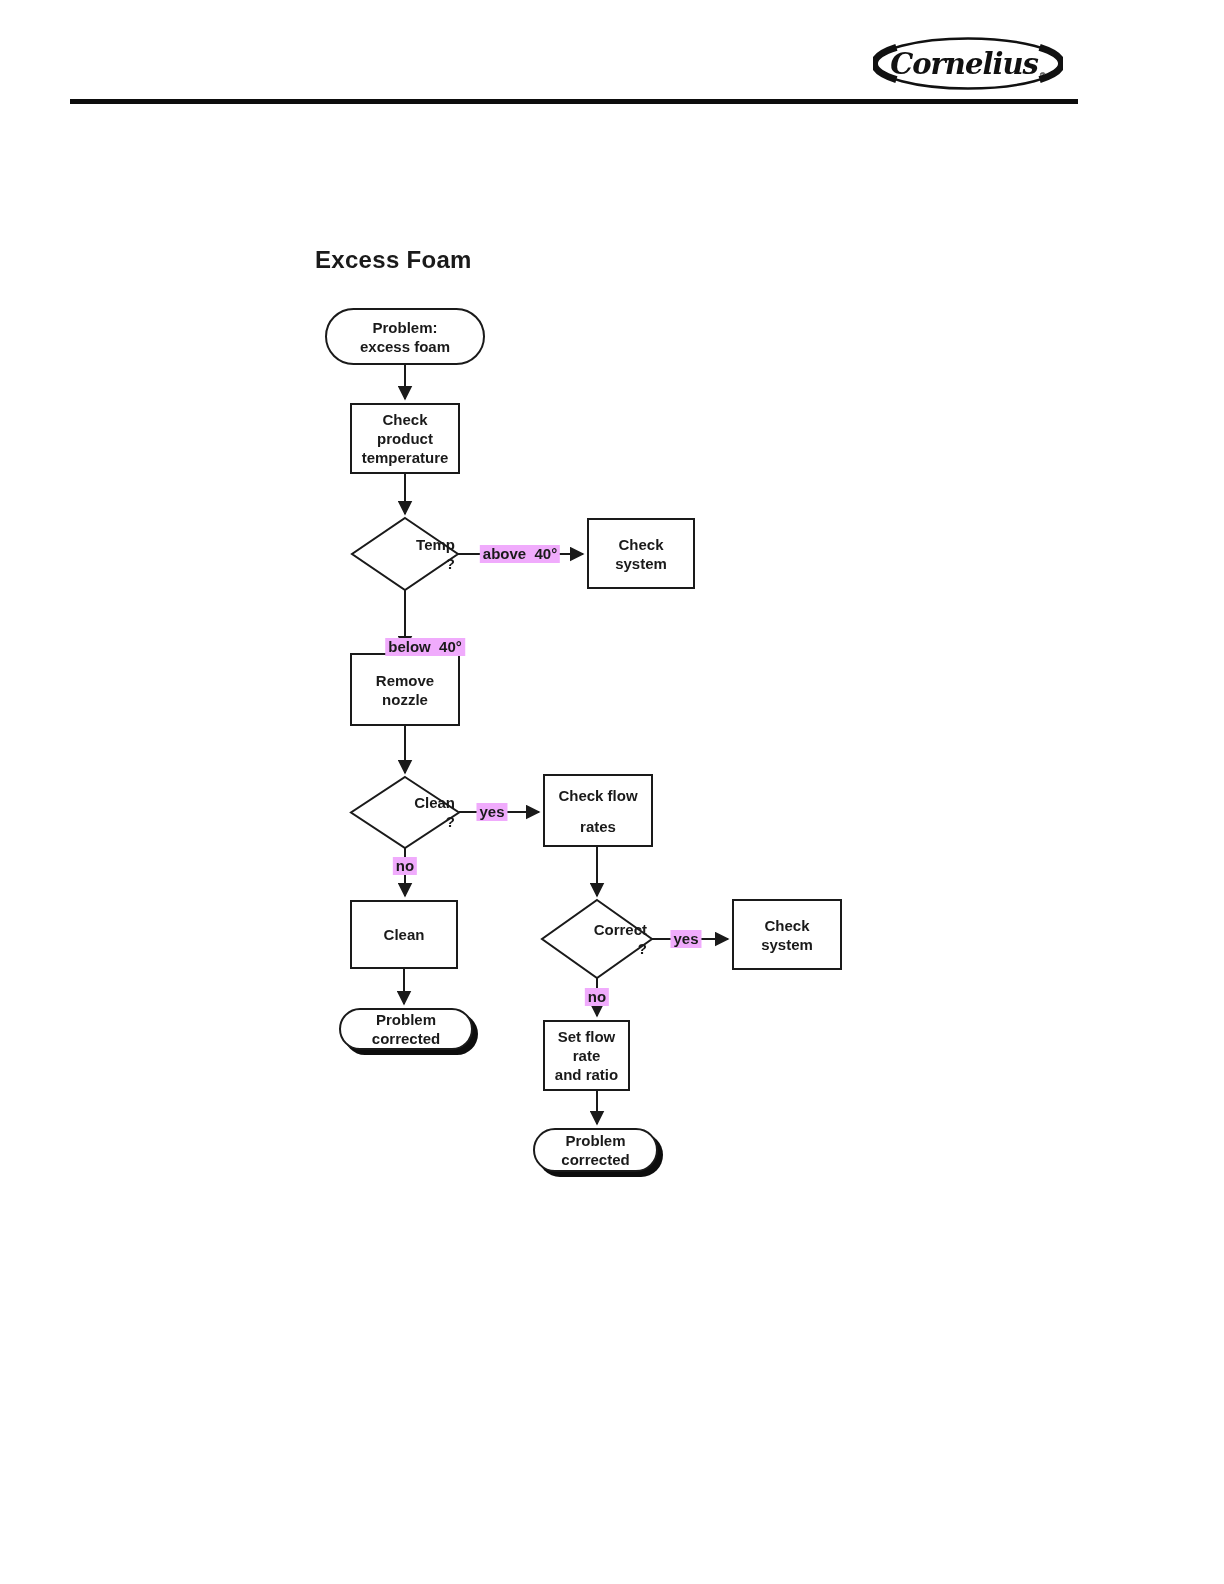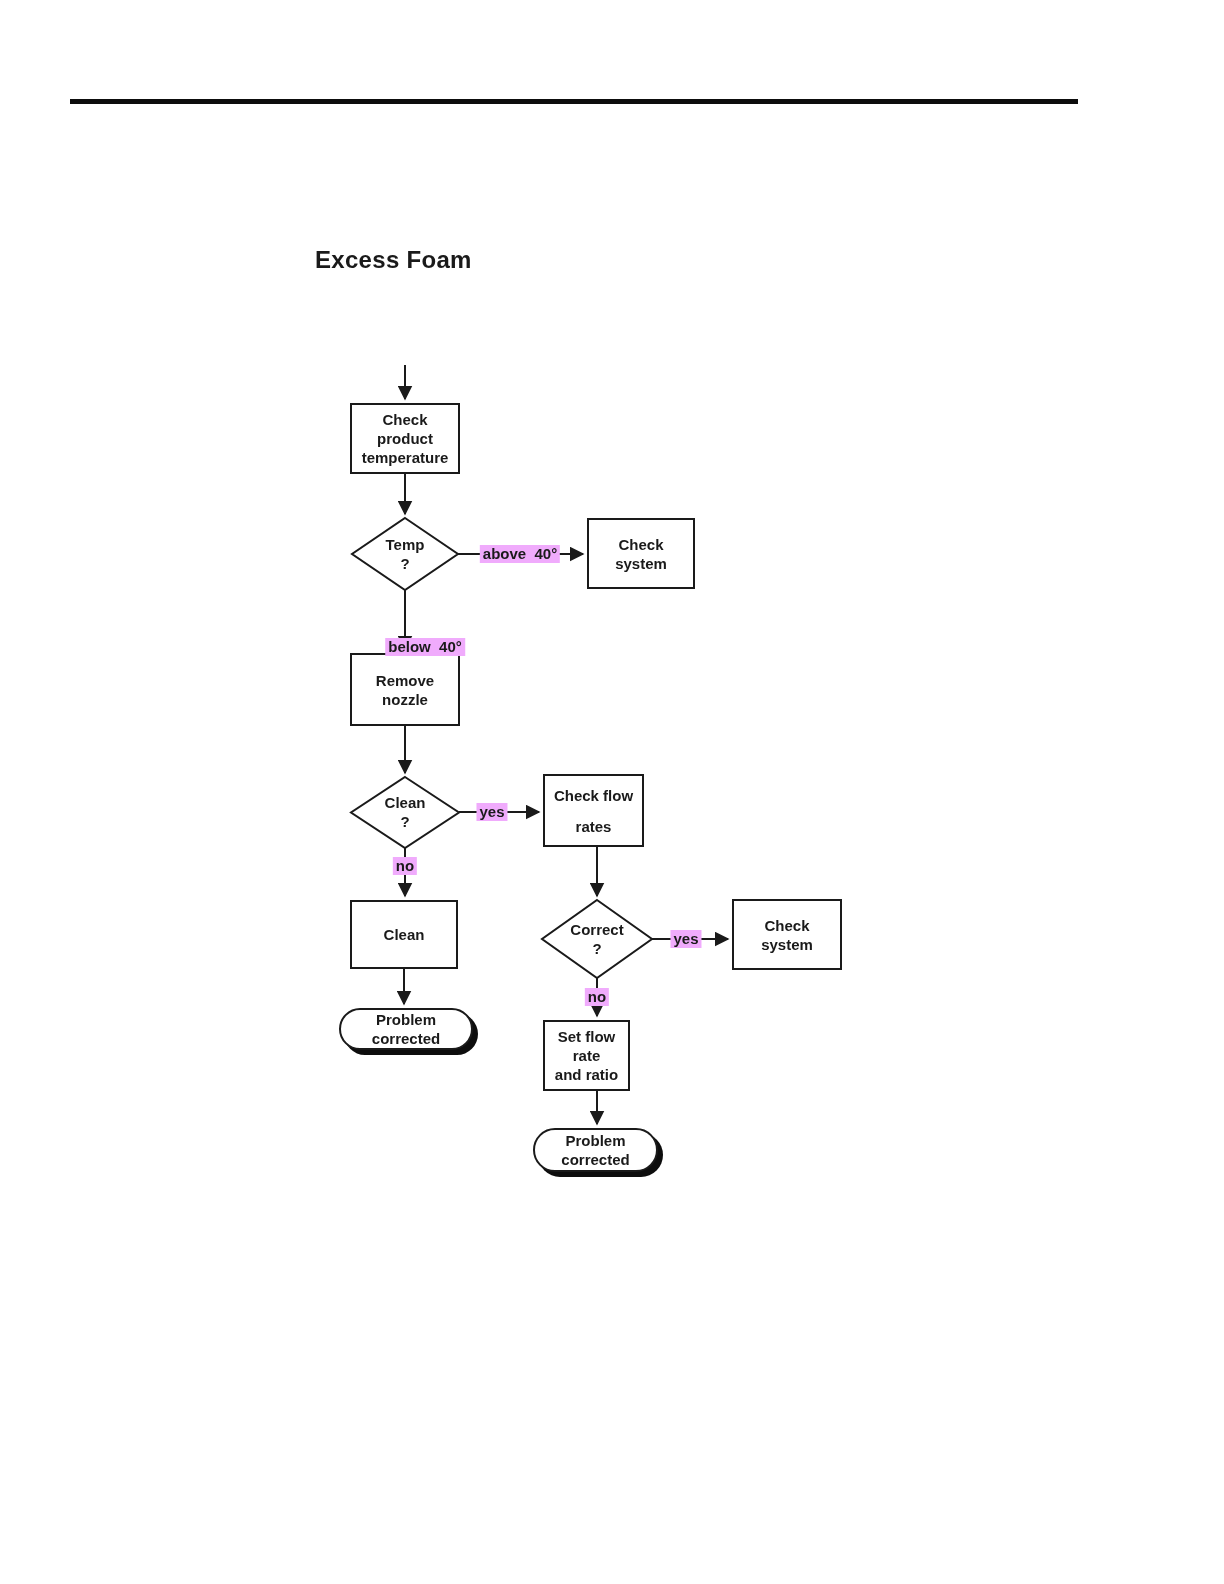--- a/index.html
+++ b/index.html
@@ -23,33 +23,44 @@
   .wire { stroke:#1a1a1a; stroke-width:2; fill:none; }
   .diamond { fill:#ffffff; stroke:#1a1a1a; stroke-width:2; }
   .node {
     position:absolute; box-sizing:border-box; background:#ffffff; border:2px solid #1a1a1a;
     display:flex; flex-direction:column; align-items:center; justify-content:center;
     text-align:center; font-size:15px; font-weight:bold; line-height:19px;
   }
   .terminator-start { border-radius:29px; }
   .terminator-end { border-radius:22px; box-shadow:5px 5px 0 0 #0d0d0d; }
   .diamond-text {
-    position:absolute; display:flex; flex-direction:column; align-items:center; justify-content:center;
+    position:absolute; display:flex; flex-direction:column; align-items:flex-end; justify-content:center;
     text-align:center; font-size:15px; font-weight:bold; line-height:19px;
   }
   .edge-label {
     position:absolute; transform:translate(-50%,-50%); background:#f0abfc;
     padding:0 3px; font-size:15px; font-weight:bold; white-space:pre; line-height:18px;
   }
 </style>
 </head>
 <body>
 
 <div class="page">
 
+  <div class="logo">
+    <svg viewBox="0 0 190 53">
+      <ellipse cx="95" cy="26.5" rx="93.5" ry="25" fill="none" stroke="#111111" stroke-width="2.5"></ellipse>
+      <path d="M 23.4 10.4 A 93.5 25 0 0 0 23.4 42.6" fill="none" stroke="#111111" stroke-width="7"></path>
+      <path d="M 166.6 10.4 A 93.5 25 0 0 1 166.6 42.6" fill="none" stroke="#111111" stroke-width="7"></path>
+    </svg>
+    <div class="logo-script">
+        <span>Cornelius</span>
+        <span class="reg-mark">®</span>
+      </div>
+  </div>
   <div class="header-rule"></div>
 
   <div class="page-title">Excess Foam</div>
 
   <svg class="wiring">
     <defs>
       <marker id="arrow" viewBox="0 0 10 10" refX="9" refY="5" markerWidth="7.5" markerHeight="7.5" orient="auto">
         <path d="M0,0 L10,5 L0,10 z" fill="#1a1a1a"></path>
       </marker>
     </defs>
@@ -63,20 +74,24 @@
     <path class="wire" marker-end="url(#arrow)" d="M597 847 V896"></path>
     <path class="wire" marker-end="url(#arrow)" d="M652 939 H728"></path>
     <path class="wire" marker-end="url(#arrow)" d="M597 978 V1016"></path>
     <path class="wire" marker-end="url(#arrow)" d="M404 969 V1004"></path>
     <path class="wire" marker-end="url(#arrow)" d="M597 1091 V1124"></path>
     <polygon class="diamond" points="405,518 458,554 405,590 352,554"></polygon>
     <polygon class="diamond" points="405,777 459,812.5 405,848 351,812.5"></polygon>
     <polygon class="diamond" points="597,900 652,939 597,978 542,939"></polygon>
   </svg>
 
+  <div class="node terminator-start" style="left:325px; top:308px; width:160px; height:57px;">
+    <span>Problem:</span>
+    <span>excess foam</span>
+  </div>
 
   <div class="node" style="left:350px; top:403px; width:110px; height:71px;">
     <span>Check</span>
     <span>product</span>
     <span>temperature</span>
   </div>
 
   <div class="diamond-text" style="left:355px; top:535px; width:100px; height:38px;">
     <span>Temp</span>
     <span>?</span>
@@ -90,21 +105,21 @@
   <div class="node" style="left:350px; top:653px; width:110px; height:73px;text-align:center;">
     <span>Remove</span>
     <span>nozzle</span>
   </div>
 
   <div class="diamond-text" style="left:355px; top:793px; width:100px; height:38px;">
     <span>Clean</span>
     <span>?</span>
   </div>
 
-  <div class="node" style="left:543px; top:774px; width:101px; height:73px;gap:12px;">
+  <div class="node" style="left:543px; top:774px; width:110px; height:73px;gap:12px;">
     <span>Check flow</span>
     <span>rates</span>
   </div>
 
   <div class="node" style="left:350px; top:900px; width:108px; height:69px;">
     <span>Clean</span>
   </div>
 
   <div class="node terminator-end" style="left:339px; top:1008px; width:134px; height:42px; border-radius:21px;">
     <span>Problem</span>

